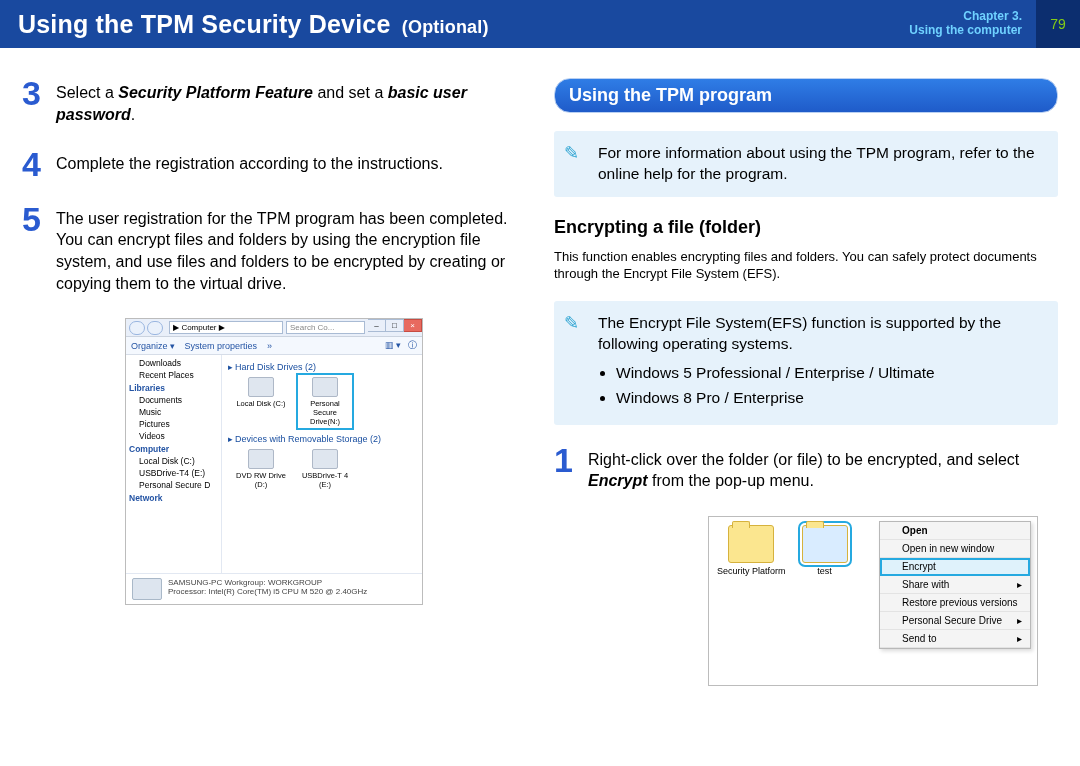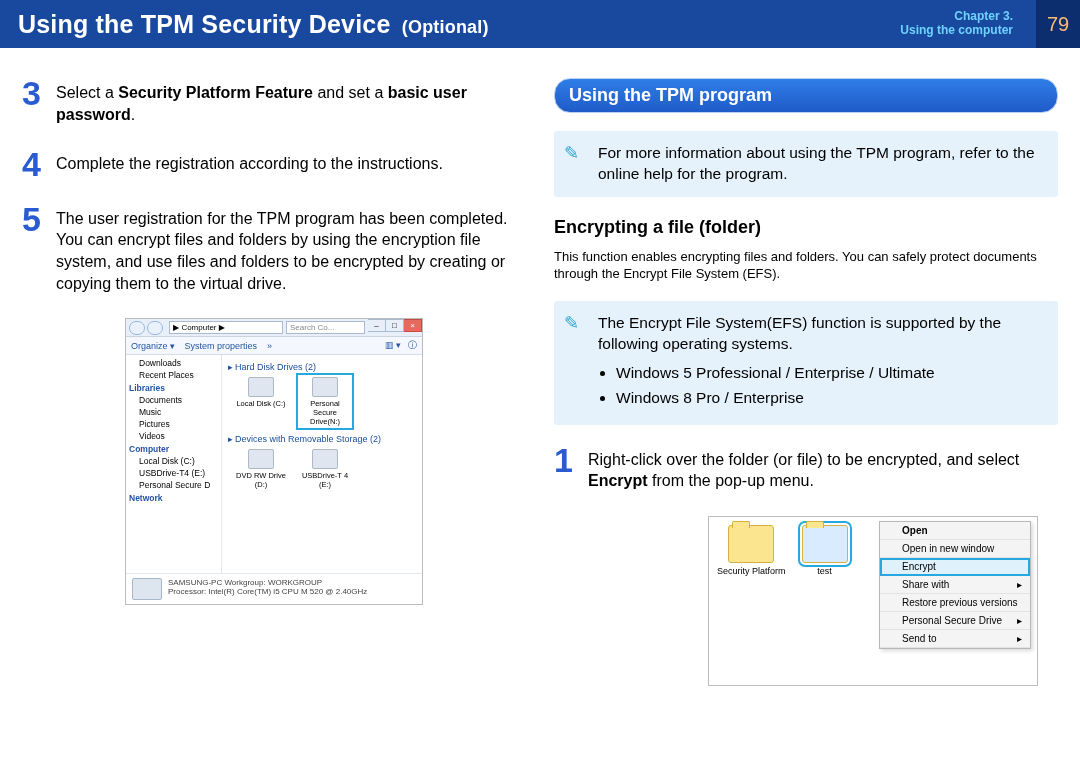--- a/index.html
+++ b/index.html
@@ -23,60 +23,60 @@
   .header-title {
     font-size: 25px;
     font-weight: 700;
     letter-spacing: .2px;
   }
   .header-title .opt { font-size: 18px; font-weight: 700; margin-left: 4px; }
   .header-right {
     margin-left: auto;
     display: flex;
     align-items: center;
-    gap: 15px;
+    gap: 6px;
     padding-right: 0;
   }
   .chapter-block {
     font-size: 12px;
     color: #6fd1ff;
     font-weight: 700;
     text-align: right;
     line-height: 1.15;
     padding-right: 8px;
   }
   .page-badge {
     background: #0c2e6f;
     width: 44px;
     height: 48px;
     display: flex;
     align-items: center;
     justify-content: center;
-    font-size: 20px;
+    font-size: 14px;
     font-weight: 400;
-    color: #fdba74;
+    color: #84cc16;
   }
 
   .cols {
     display: flex;
     gap: 28px;
     padding: 30px 22px 10px 22px;
   }
   .col { flex: 1 1 50%; }
 
   .step { display: flex; gap: 8px; margin-bottom: 24px; }
   .step-num {
     color: #2a5bd0;
     font-size: 34px;
     font-weight: 700;
     line-height: 0.9;
     min-width: 26px;
   }
   .step-body { font-size: 16px; line-height: 1.35; padding-top: 4px; }
-  .step-body b { font-weight: 700; }
+  .step-body b { font-weight: 700; font-style: italic; }
   .step-extra { margin-top: 16px; }
 
   .section-bar {
     background: linear-gradient(#2f7de6, #1f5bc9);
     color: #fff;
     font-size: 18px;
     font-weight: 700;
     padding: 6px 14px;
     border-radius: 16px;
     border: 1px solid #b9d0f2;

